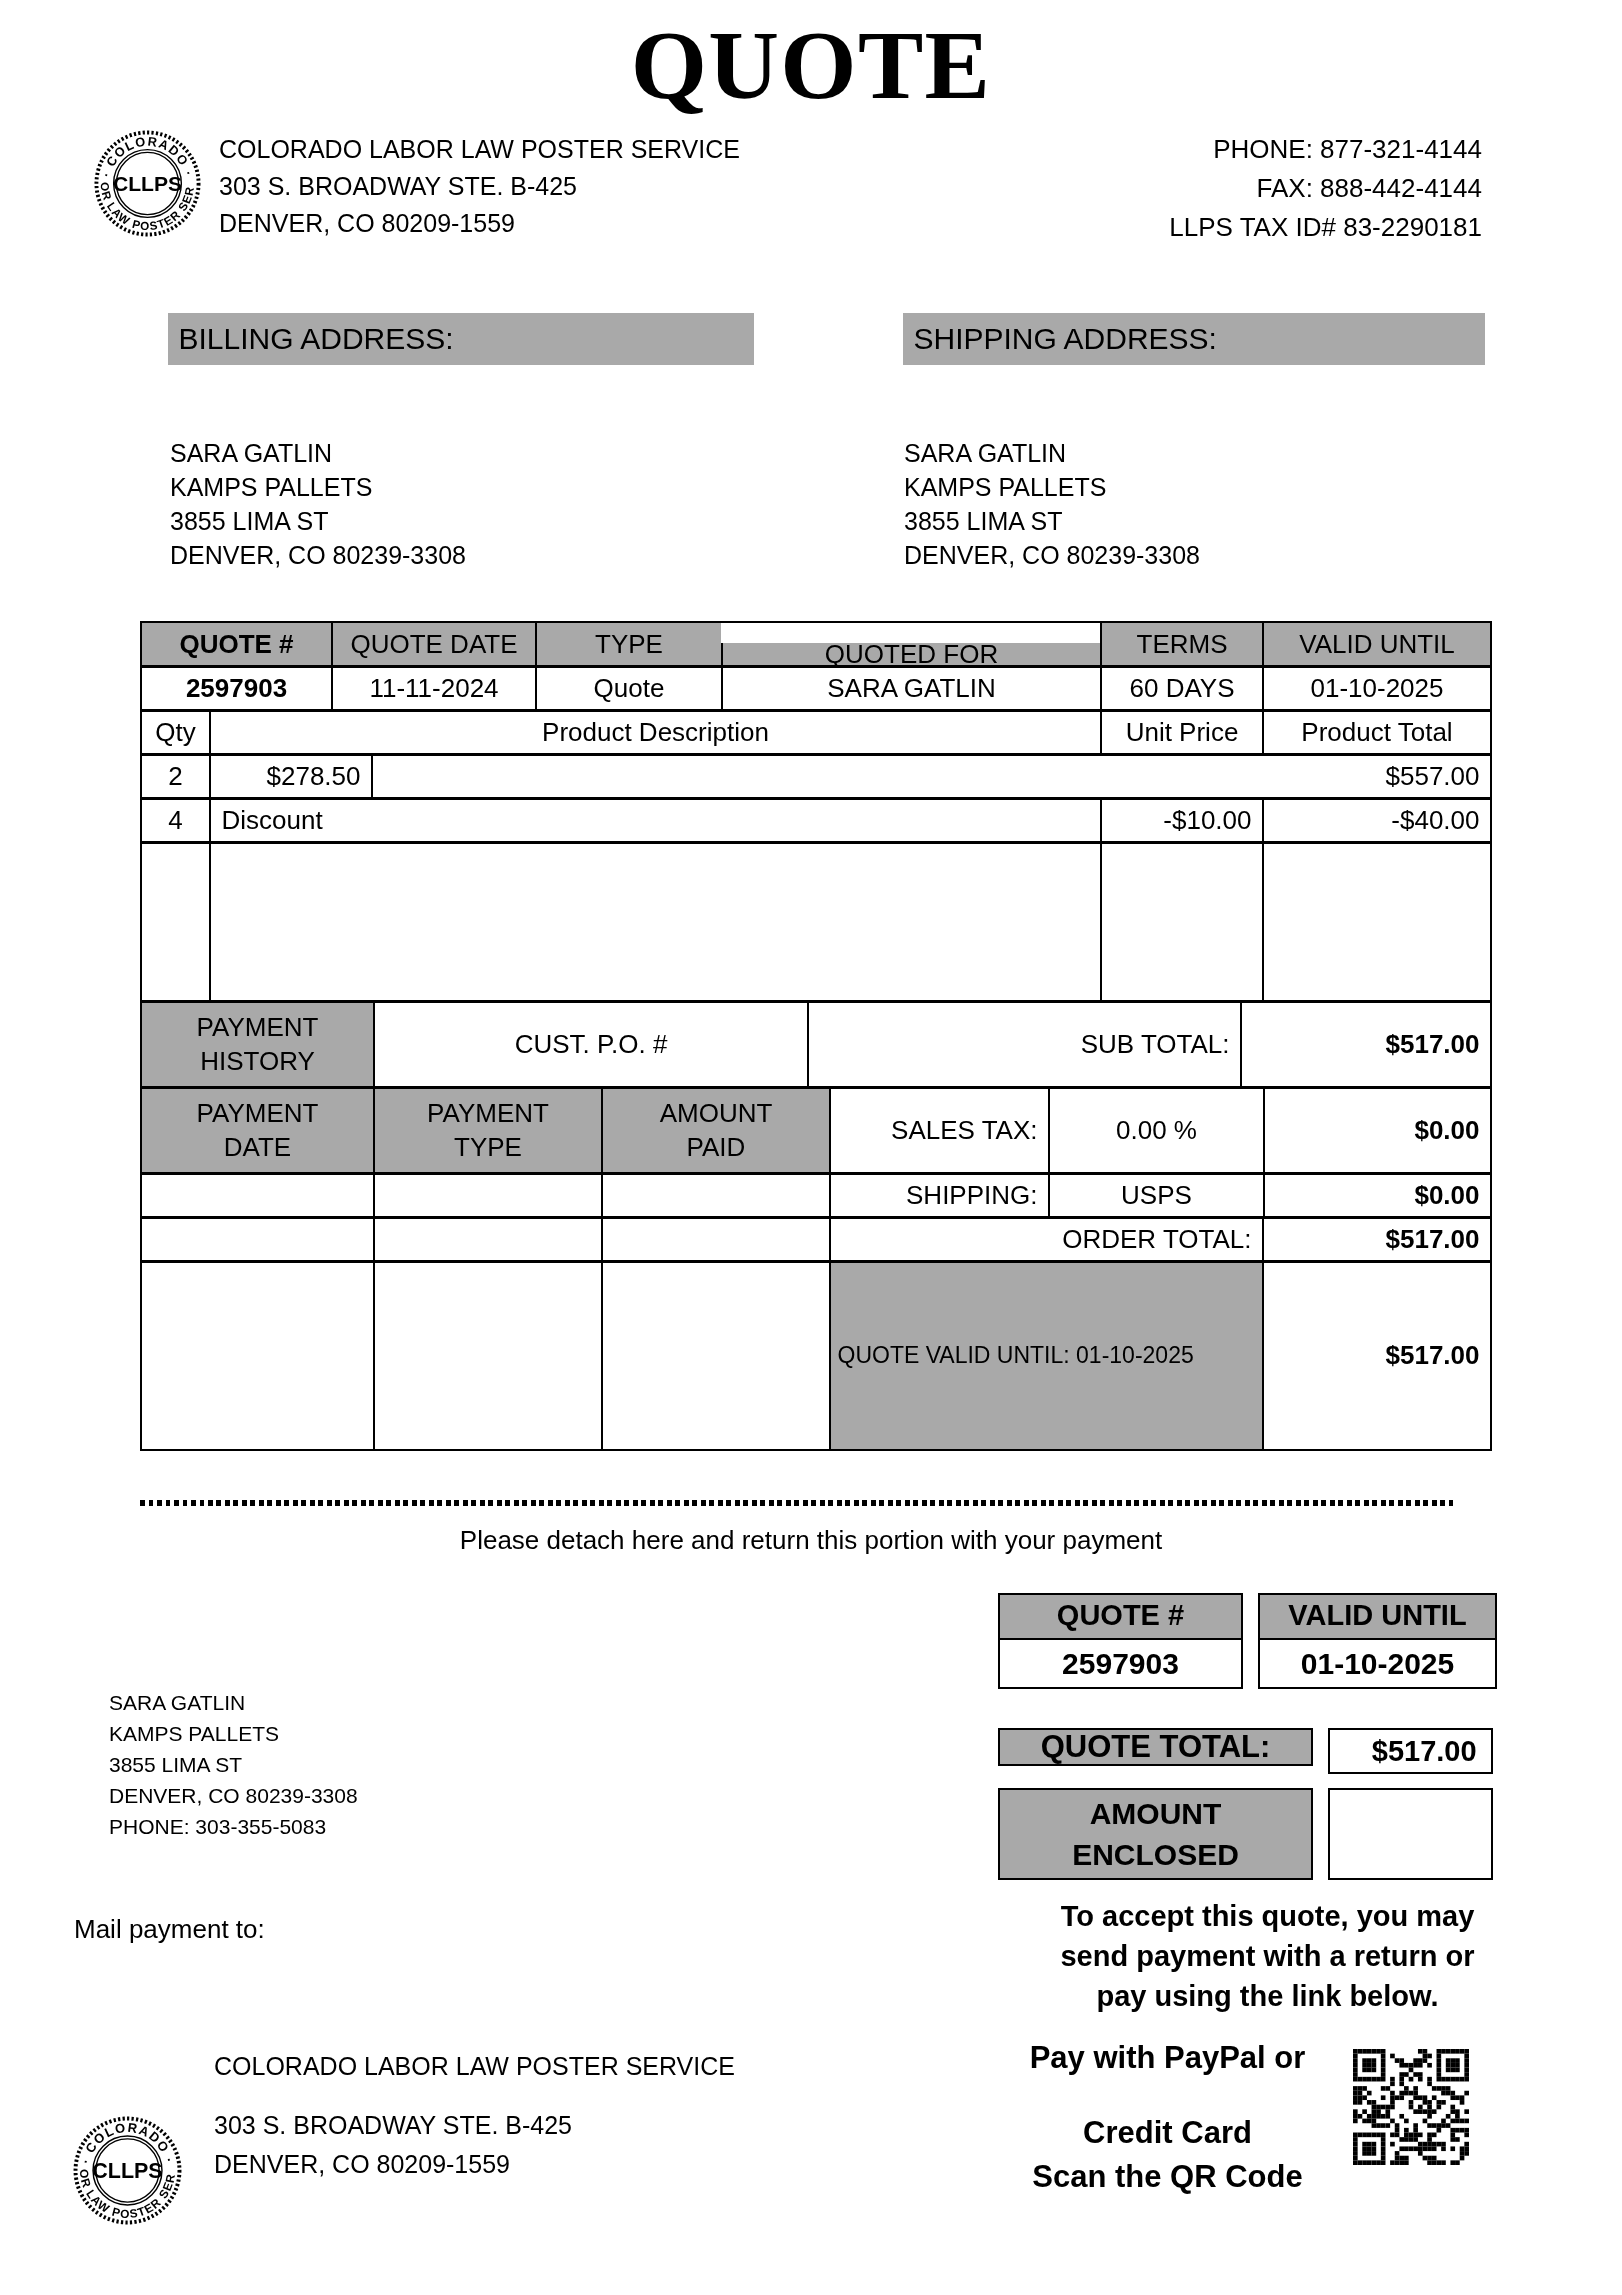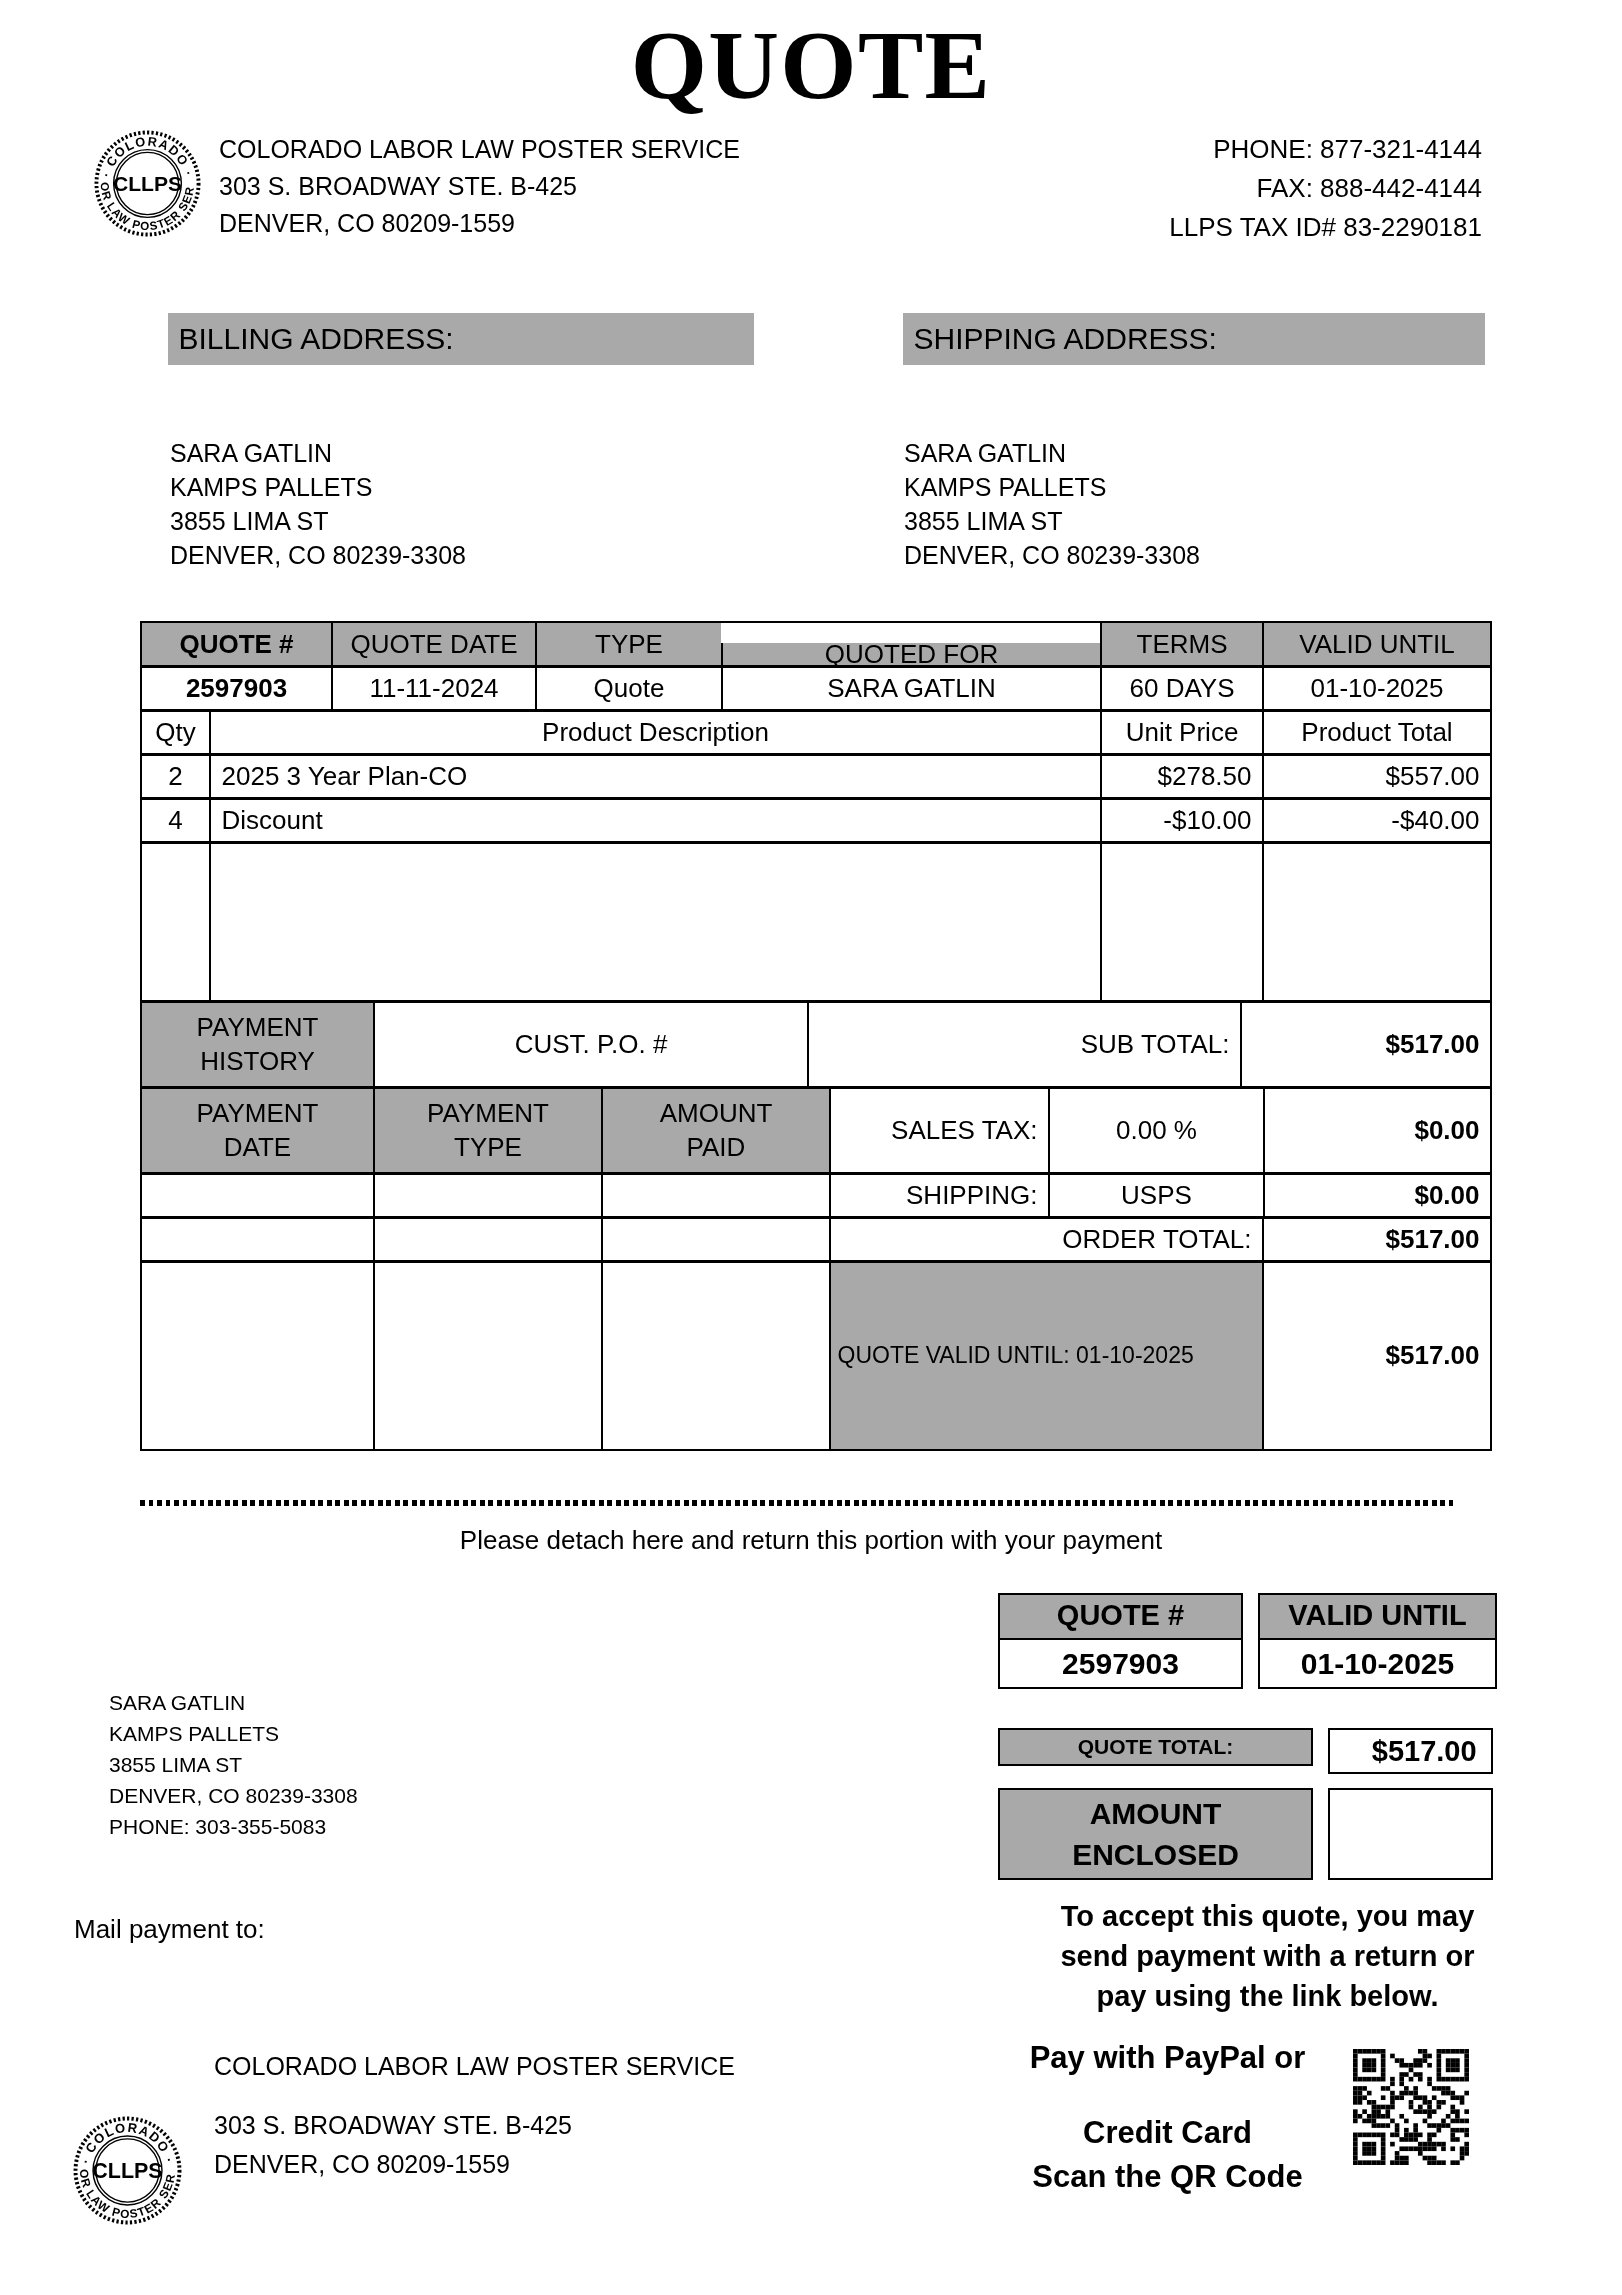--- a/index.html
+++ b/index.html
@@ -136,21 +136,20 @@
 
   <div class="trow" style="height:44px;">
     <div class="tc" style="width:67px; padding:0 3.9px;">Qty</div>
     <div class="tc" style="width:891px;">Product Description</div>
     <div class="tc" style="width:162px;">Unit Price</div>
     <div class="tc grow">Product Total</div>
   </div>
 
   <div class="trow" style="height:44px;">
     <div class="tc" style="width:67px; padding:0 3.9px;">2</div>
-    <div class="tc left" style="width:891px;">2025 3 Year Plan-CO</div>
     <div class="tc right" style="width:162px;">$278.50</div>
     <div class="tc right grow">$557.00</div>
   </div>
 
   <div class="trow" style="height:44px;">
     <div class="tc" style="width:67px; padding:0 3.9px;">4</div>
     <div class="tc left" style="width:891px;">Discount</div>
     <div class="tc right" style="width:162px;">-$10.00</div>
     <div class="tc right grow">-$40.00</div>
   </div>
@@ -229,21 +228,21 @@
 </div>
 
 <div class="abs cust-block">
   <div>SARA GATLIN</div>
   <div>KAMPS PALLETS</div>
   <div>3855 LIMA ST</div>
   <div>DENVER, CO 80239-3308</div>
   <div>PHONE: 303-355-5083</div>
 </div>
 
-<div class="abs graycell" style="left:998px; top:1728px; width:315px; height:38px; font-size:21px;">
+<div class="abs graycell" style="left:998px; top:1728px; width:315px; height:38px; font-size:31px;">
   <div>QUOTE TOTAL:</div>
 </div>
 <div class="abs whitecell" style="left:1328px; top:1728px; width:165px; height:46px; justify-content:flex-end; padding-right:14.4px; font-weight:700; font-size:29px;">
   <div>$517.00</div>
 </div>
 
 <div class="abs graycell" style="left:998px; top:1788px; width:315px; height:92px; font-size:30px; line-height:41px;">
   <div>AMOUNT</div>
   <div>ENCLOSED</div>
 </div>

